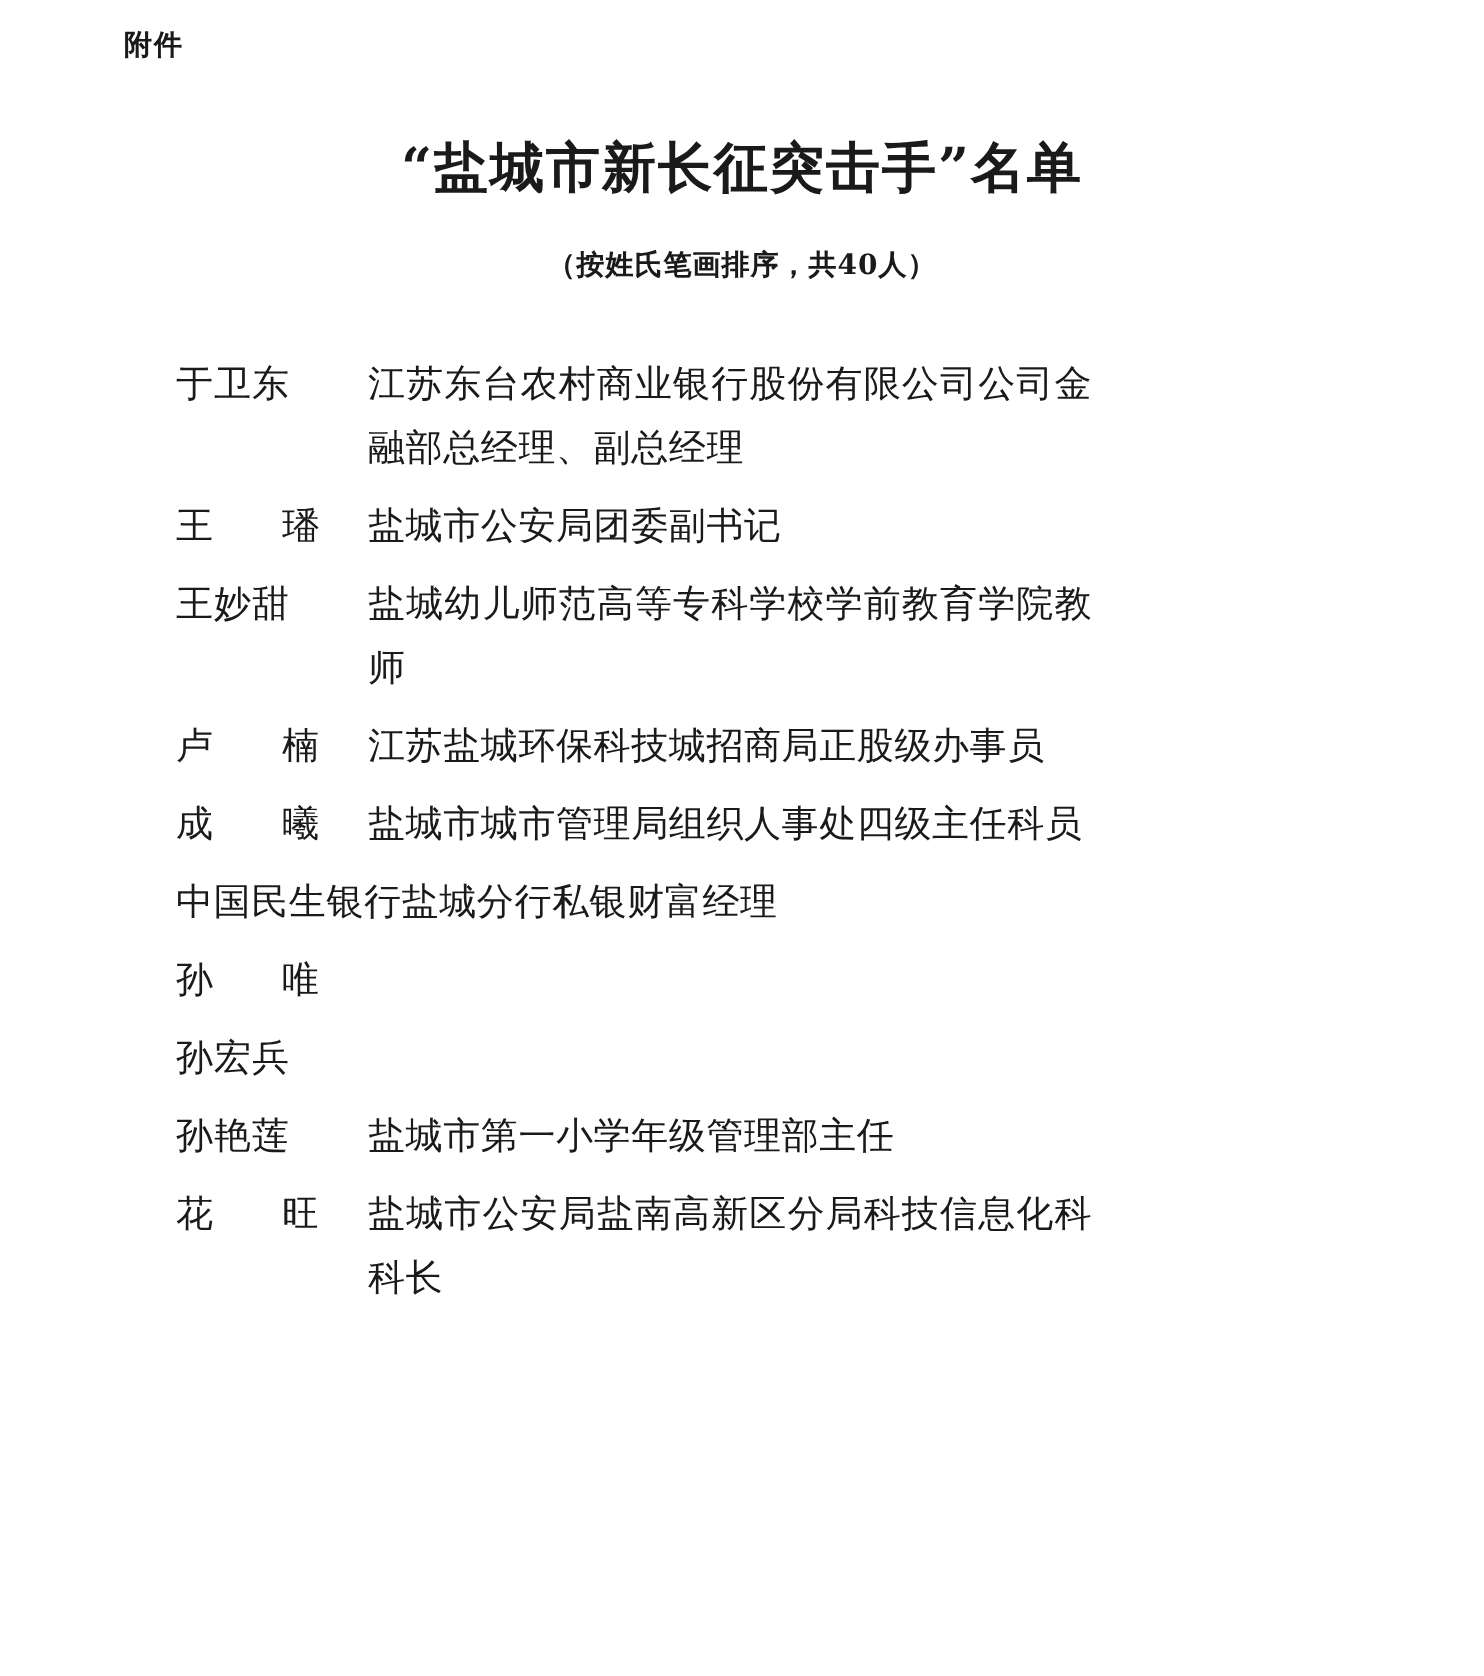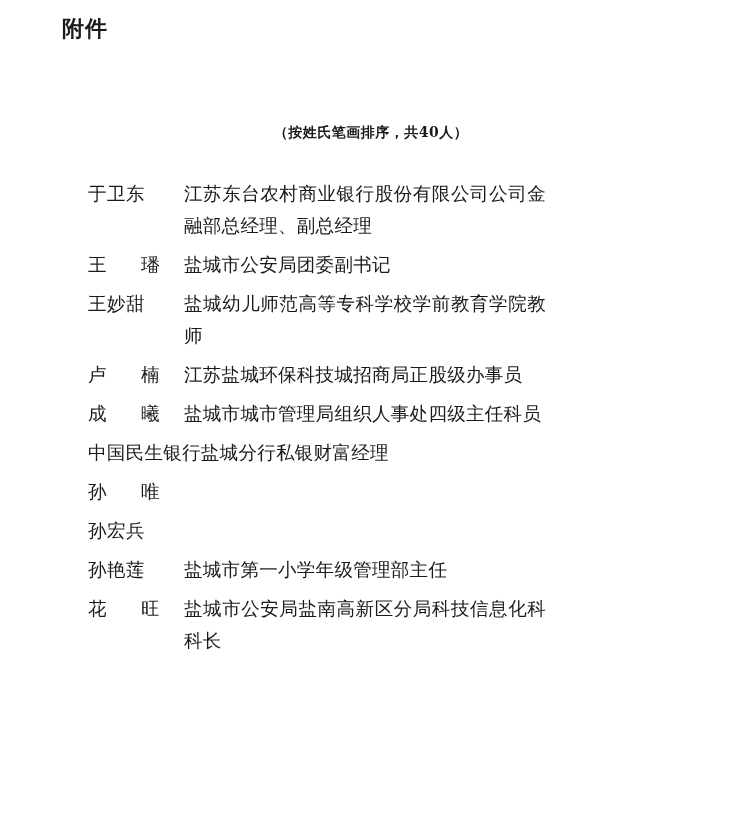--- a/index.html
+++ b/index.html
@@ -19,21 +19,21 @@
     width: 742px;
     height: 838px;
     box-sizing: border-box;
     padding: 0;
     position: relative;
   }
   .attachment-label {
     position: absolute;
     left: 62px;
     top: 14px;
-    font-size: 22px;
+    font-size: 14px;
     font-weight: bold;
     letter-spacing: 1px;
     font-family: "DejaVu Serif", "Liberation Serif", serif;
   }
   .doc-title {
     position: absolute;
     left: 0;
     right: 0;
     top: 66px;
     text-align: center;
@@ -51,20 +51,21 @@
     font-size: 14px;
     font-weight: bold;
     letter-spacing: 0.5px;
     font-family: "DejaVu Serif", "Liberation Serif", serif;
   }
   .name-list {
     position: absolute;
     left: 0;
     top: 178px;
     width: 604px;
+    font-family: Liberation Mono, monospace;
   }
   .entry {
     display: flex;
     align-items: flex-start;
     padding: 0 58px 0 88px;
     margin-bottom: 7px;
   }
   .entry .person-name {
     flex: 0 0 96px;
     width: 96px;
@@ -91,20 +92,21 @@
     text-justify: inter-ideograph;
   }
 </style>
 </head>
 <body>
 
 <div class="page">
 
   <div class="attachment-label">附件</div>
 
+  <div class="doc-title">“盐城市新长征突击手”名单</div>
 
   <div class="doc-subtitle">（按姓氏笔画排序，共40人）</div>
 
   <div class="name-list">
       <div class="entry">
         <div class="person-name">于卫东</div>
         <div class="person-title">江苏东台农村商业银行股份有限公司公司金融部总经理、副总经理</div>
       </div>
       <div class="entry">
         <div class="person-name spaced">

